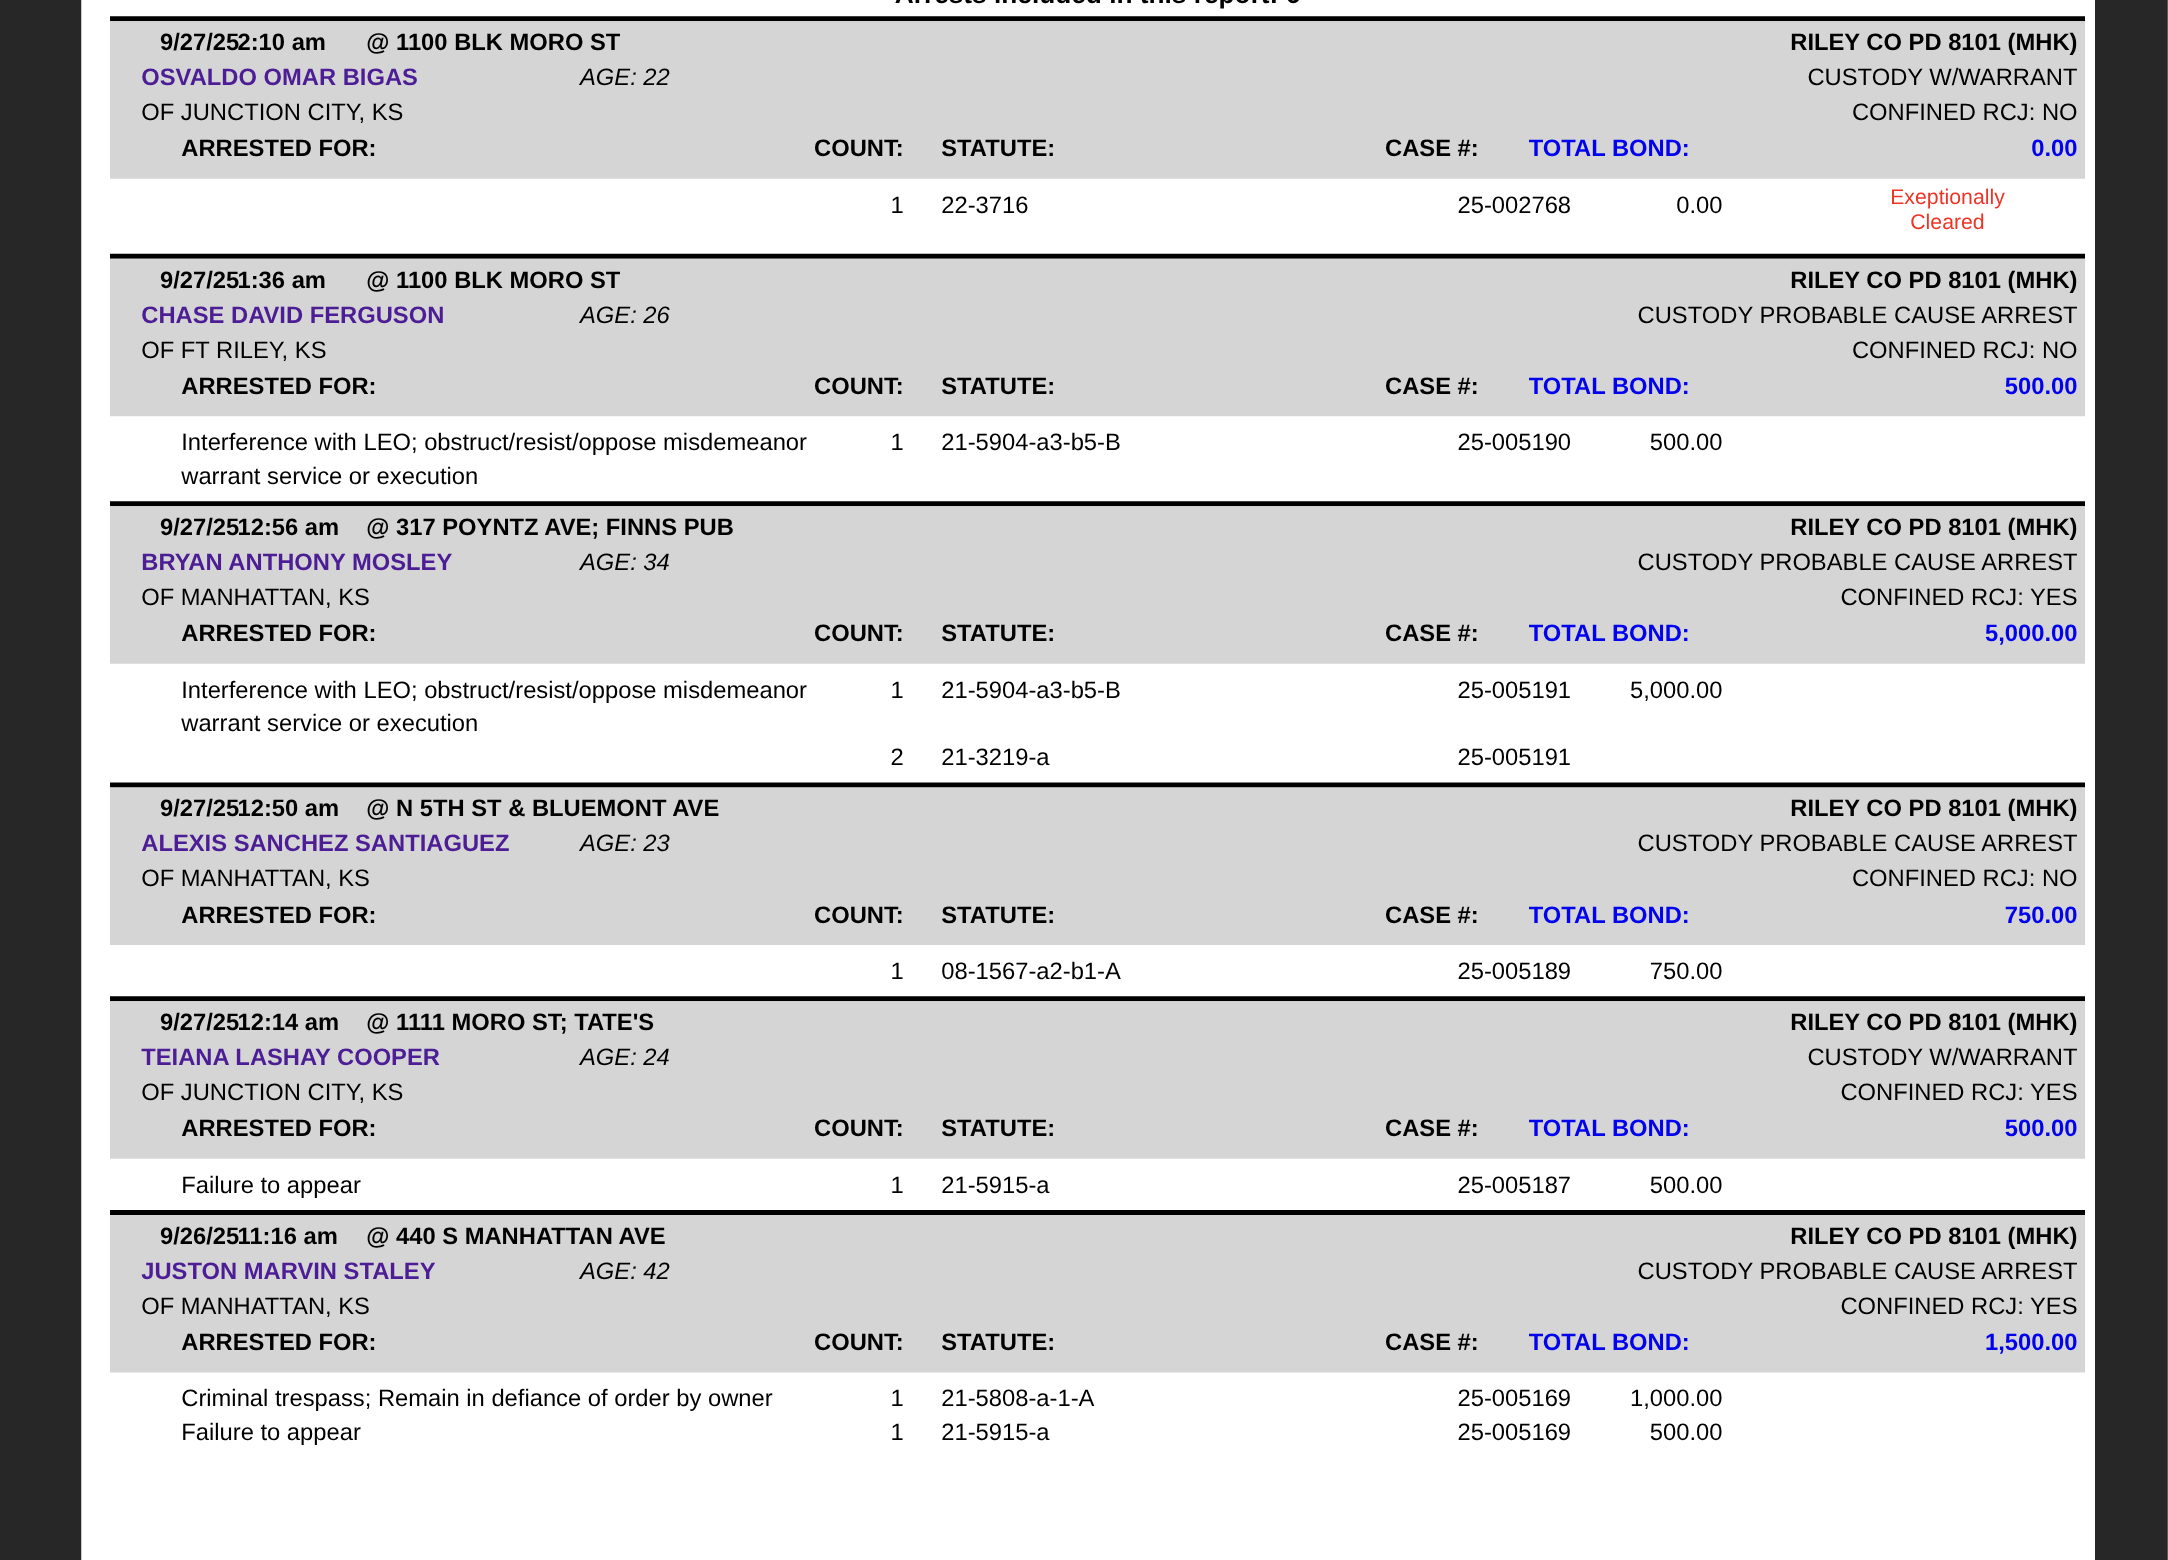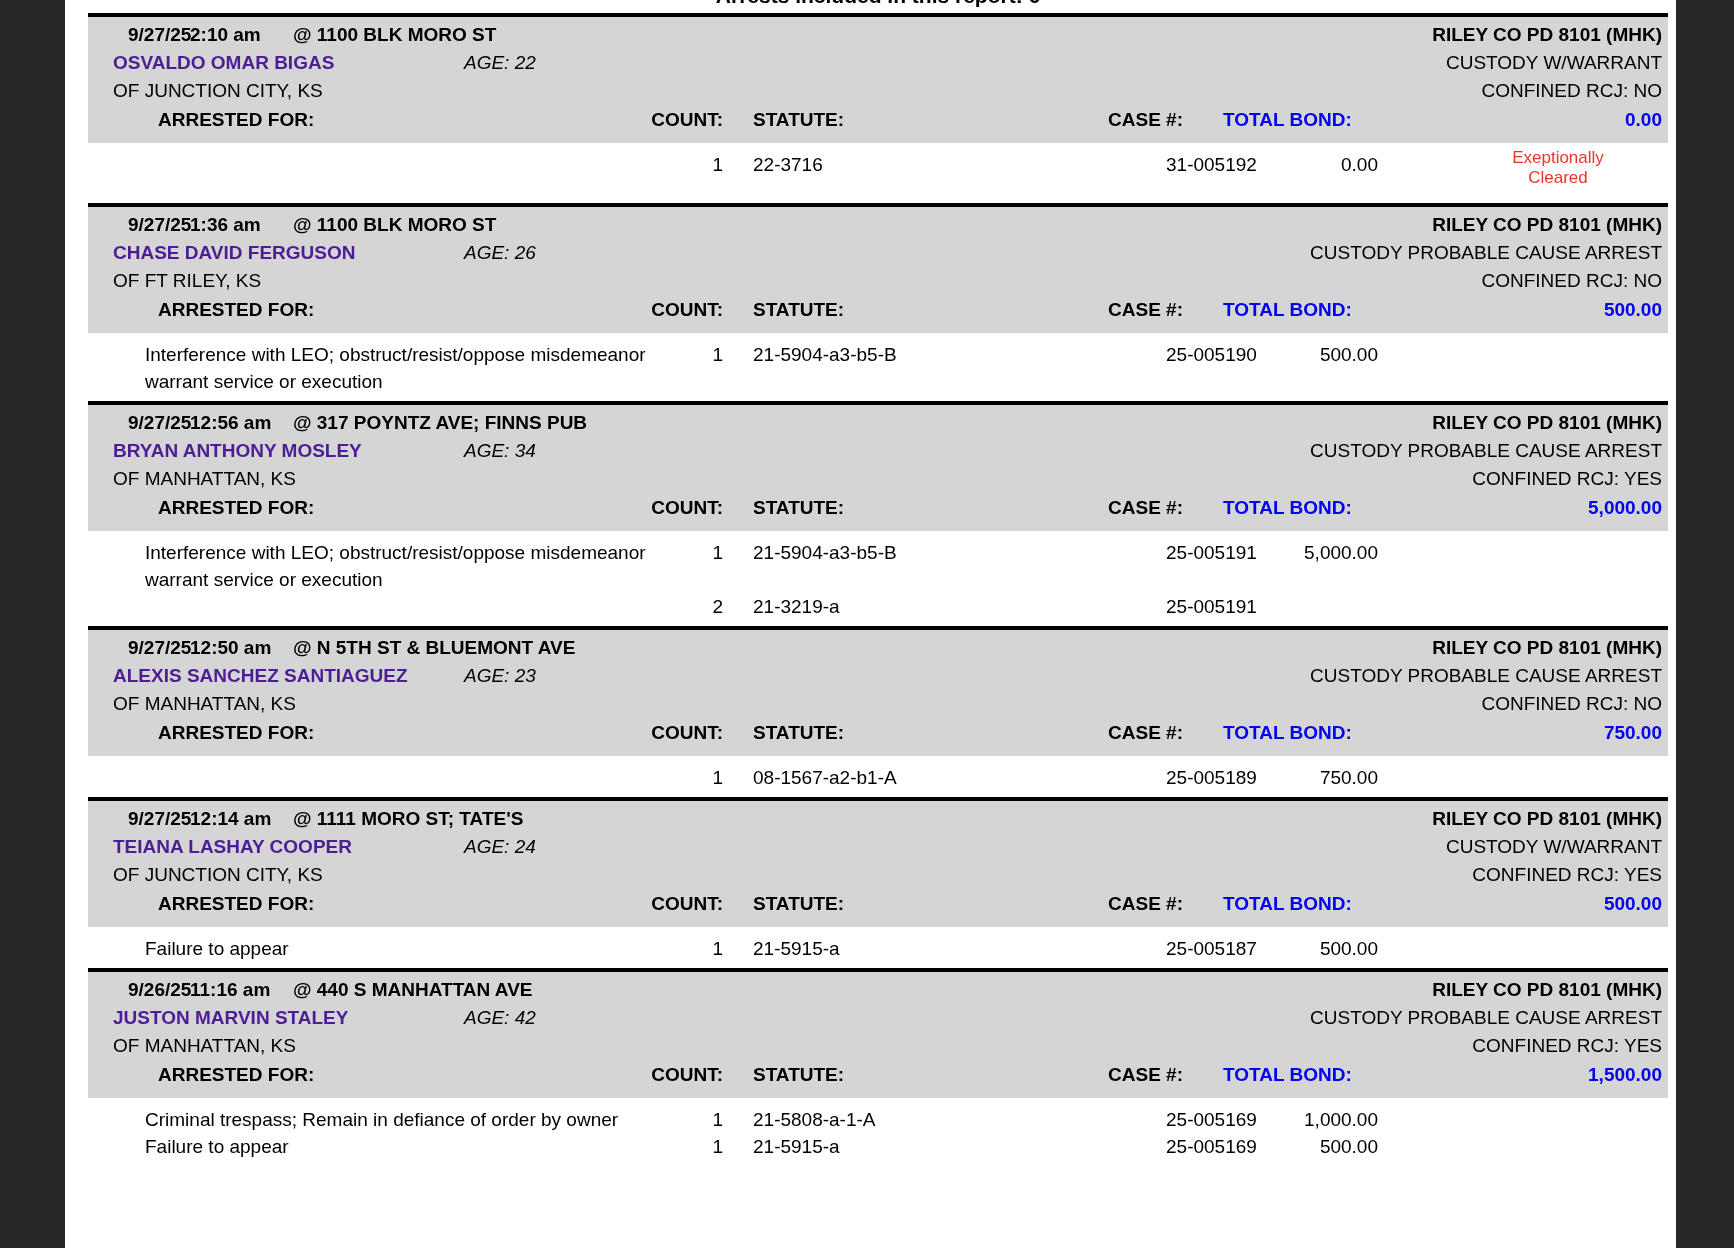--- a/index.html
+++ b/index.html
@@ -20,21 +20,21 @@
   .date{left:40px;font-weight:700;}
   .time{left:102px;font-weight:700;}
   .loc{left:205px;font-weight:700;}
   .agency{right:6px;font-weight:700;}
   .name{left:25px;font-weight:700;color:#4c1d95;}
   .age{left:376px;font-style:italic;}
   .custody{right:6px;}
   .residence{left:25px;}
   .confined{right:6px;}
   .lbl{font-weight:700;}
-  .arrested{left:70px;}
+  .arrested{left:57px;}
   .l-count{left:540px;width:95px;text-align:right;}
   .l-statute{left:665px;}
   .l-case{left:935px;width:160px;text-align:right;}
   .l-bond{left:1135px;color:#0202ee;}
   .v-bond-total{left:1280px;width:294px;text-align:right;color:#0202ee;font-weight:700;}
   .charges{padding:8px 0 6px;}
   .charge{position:relative;font-size:19px;line-height:27px;min-height:27px;}
   .charge.has-note{min-height:46px;}
   .c-desc{display:block;margin-left:57px;width:505px;}
   .c-count{position:absolute;top:0;left:540px;width:95px;text-align:right;}
@@ -78,21 +78,21 @@
         <span class="f lbl l-statute">STATUTE:</span>
         <span class="f lbl l-case">CASE #:</span>
         <span class="f lbl l-bond">TOTAL BOND:</span>
         <span class="f v-bond-total">0.00</span>
       </div>
     </div>
     <div class="charges">
   <div class="charge has-note">
     <span class="c-count">1</span>
     <span class="c-statute">22-3716</span>
-    <span class="c-case">31-005192</span>
+    <span class="c-case">25-002768</span>
     <span class="c-bond">0.00</span>
     <span class="c-note">Exeptionally Cleared</span>
   </div>
 </div>
   </div>
 
   <div class="record">
     <div class="rule"></div>
     <div class="rec-header">
       <div class="hrow r1">

